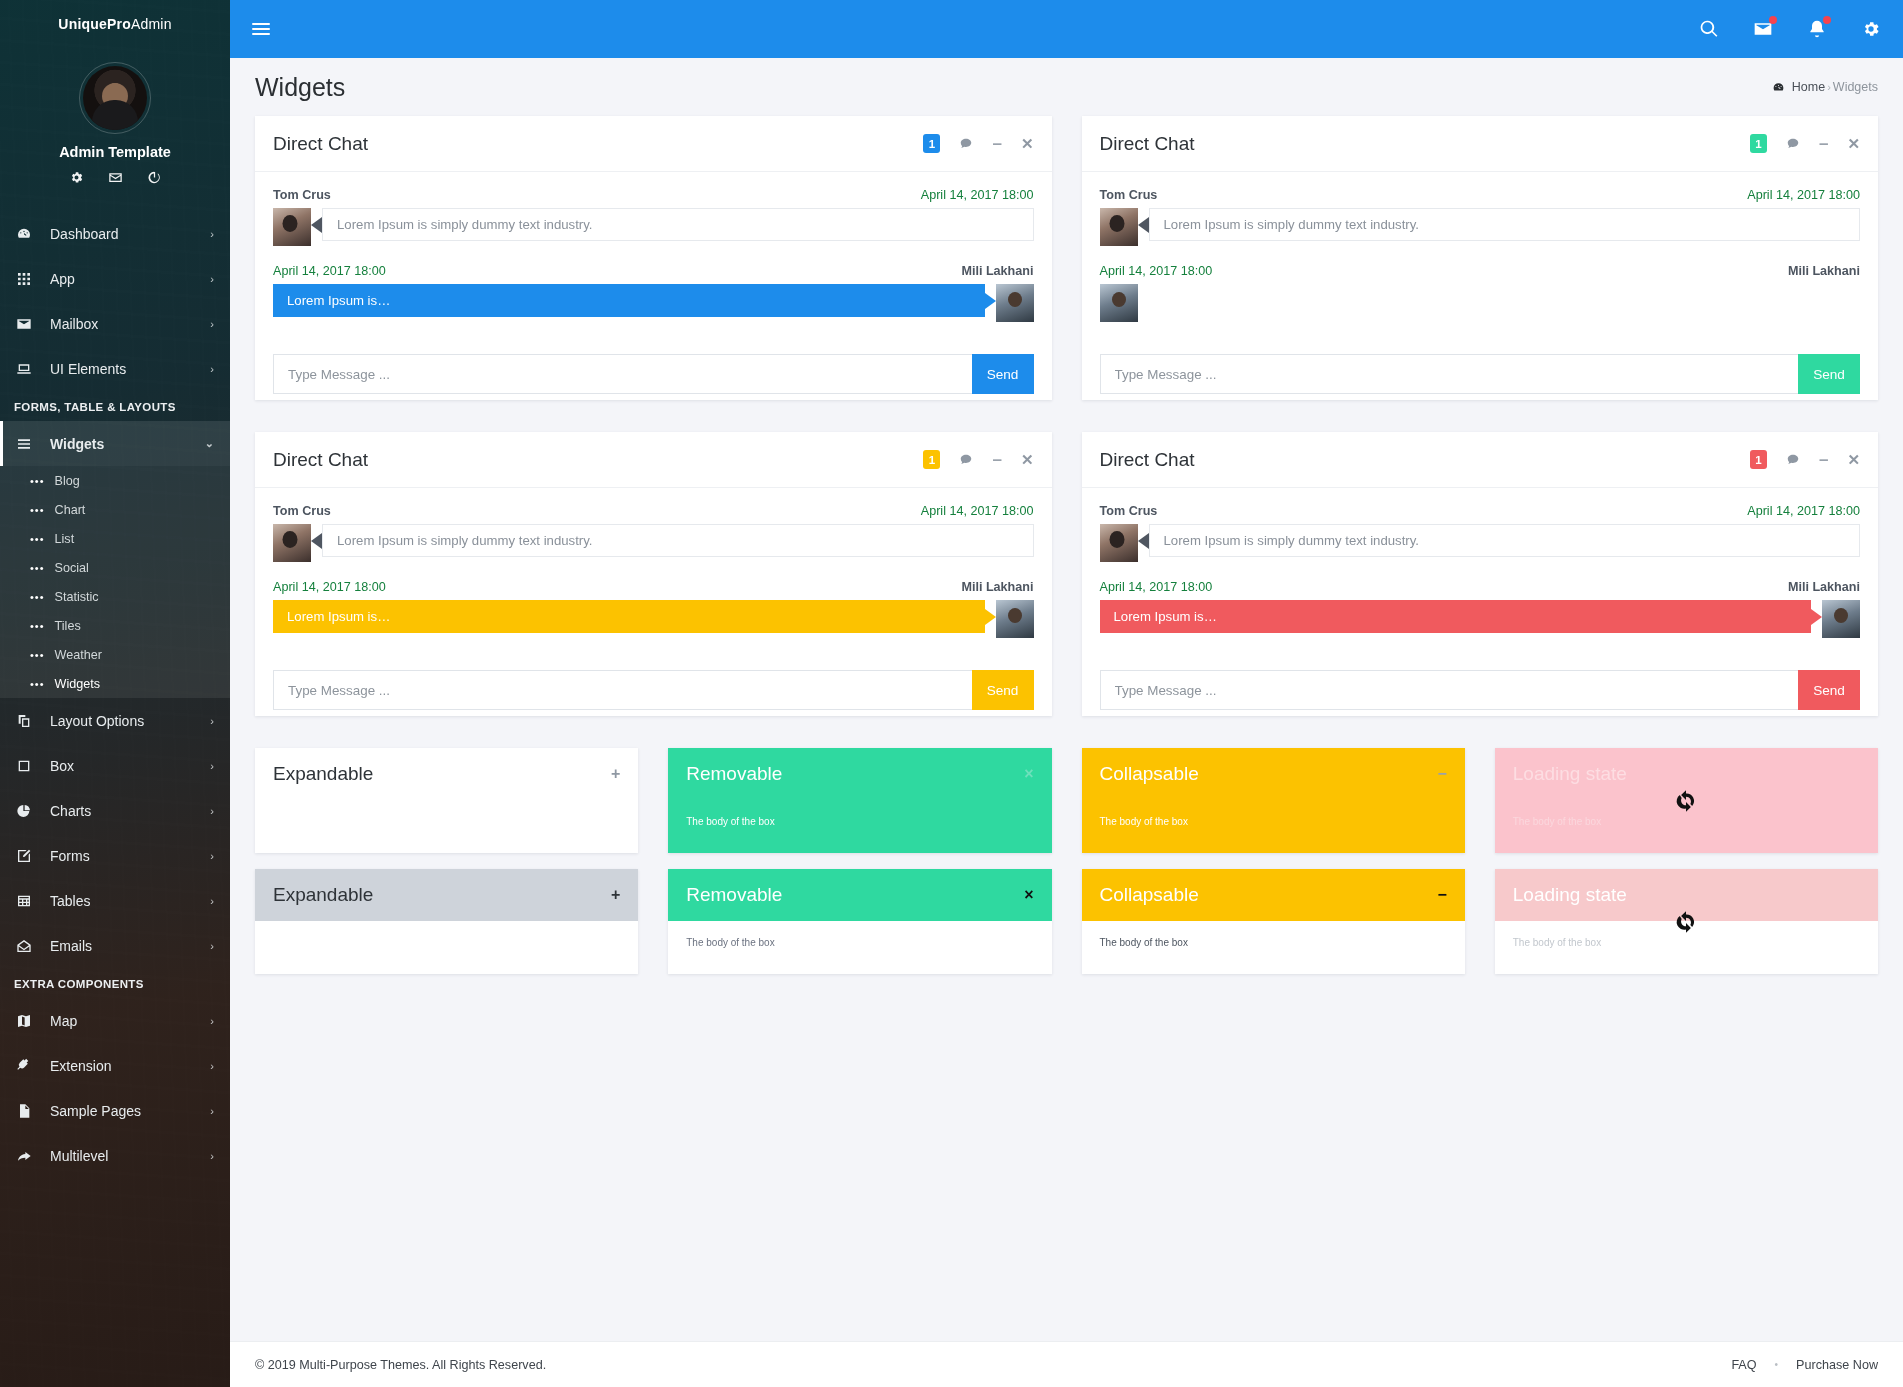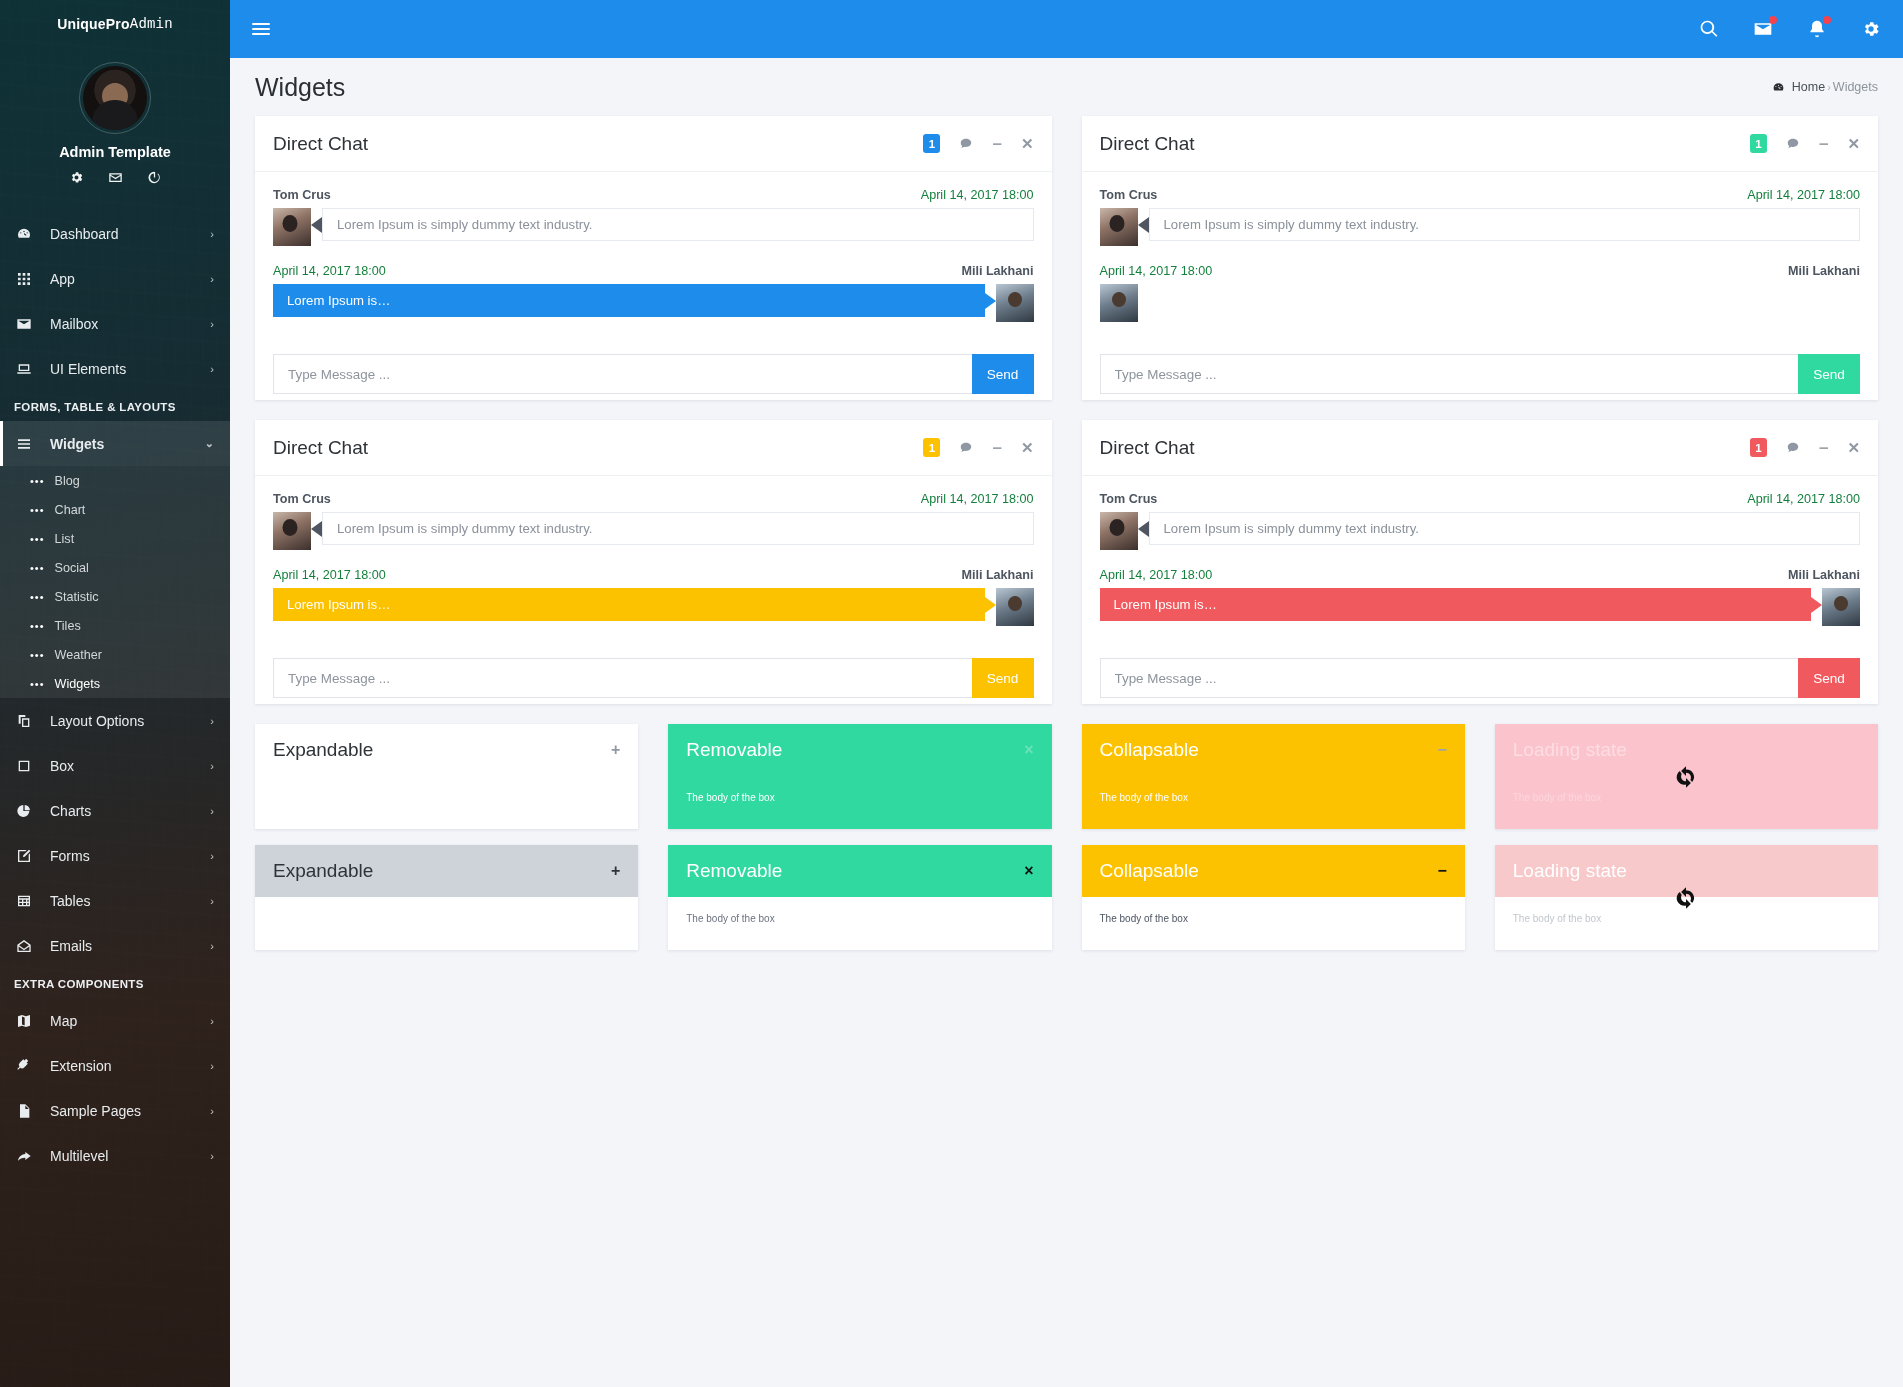--- a/index.html
+++ b/index.html
@@ -26,21 +26,21 @@
       repeating-linear-gradient(4deg, rgba(255,255,255,.05) 0px, rgba(255,255,255,.05) 3px, rgba(0,0,0,.08) 3px, rgba(0,0,0,.08) 22px),
       #23292b;
   }
   #sidebar-inner { position: relative; z-index: 2; }
 
   .brand {
     height: 48px; display: flex; align-items: center; justify-content: center;
     font-size: 14px; color: #fff; letter-spacing: .2px;
   }
   .brand b { font-weight: 700; }
-  .brand span { font-weight: 400; font-family: Liberation Mono, monospace; }
+  .brand span { font-weight: 400; }
 
   .profile { padding: 14px 0 10px; text-align: center; }
   .avatar-ring {
     width: 72px; height: 72px; margin: 0 auto;
     border-radius: 50%; padding: 3px;
     border: 1px solid rgba(255,255,255,.22);
   }
   .avatar-img {
     width: 100%; height: 100%; border-radius: 50%; overflow: hidden;
     background: radial-gradient(circle at 50% 38%, #6b5a4e 0 14%, #2b2320 15% 40%, #14100f 41% 100%);
@@ -127,21 +127,21 @@
   #breadcrumb .sep { color: #aeb4bb; font-size: 11px; }
 
   #content { padding: 0 25px; }
 
   .row { display: flex; gap: 30px; }
 
   
   .chat-card {
     background: #fff; flex: 1;
     box-shadow: 0 1px 3px rgba(25,35,55,.10);
-    margin-bottom: 20px;
+    margin-bottom: 32px;
   }
   .chat-head {
     height: 56px; display: flex; align-items: center;
     padding: 0 18px; border-bottom: 1px solid #eef0f3;
   }
   .chat-head h3 { font-size: 19px; font-weight: 400; color: #2e3338; }
   .chat-tools { margin-left: auto; display: flex; align-items: center; gap: 19px; }
   .badge {
     min-width: 17px; height: 19px; padding: 0 5px;
     border-radius: 3px; color: #fff; font-size: 11.5px; font-weight: 700;
@@ -745,14 +745,22 @@
       </div>
       <div class="sbox-body" style="color:#c2c7cd">The body of the box</div>
       <span class="spinner"><svg viewBox="0 0 24 24">
               <path d="M12 5V2L7.5 6.5 12 11V8a4.6 4.6 0 014 6.8l1.7 1.7A7 7 0 0012 5zm-5.7 1.5A7 7 0 0012 19v3l4.5-4.5L12 13v3a4.6 4.6 0 01-4-6.8z"></path>
             </svg></span>
     </div>
       </div>
 
   </div>
 
+  <footer id="footer">
+    <span>© 2019 Multi-Purpose Themes. All Rights Reserved.</span>
+    <span class="flinks">
+      <a>FAQ</a>
+      <span class="fsep">•</span>
+      <a>Purchase Now</a>
+    </span>
+  </footer>
 
 </section>
 
 </body></html>

